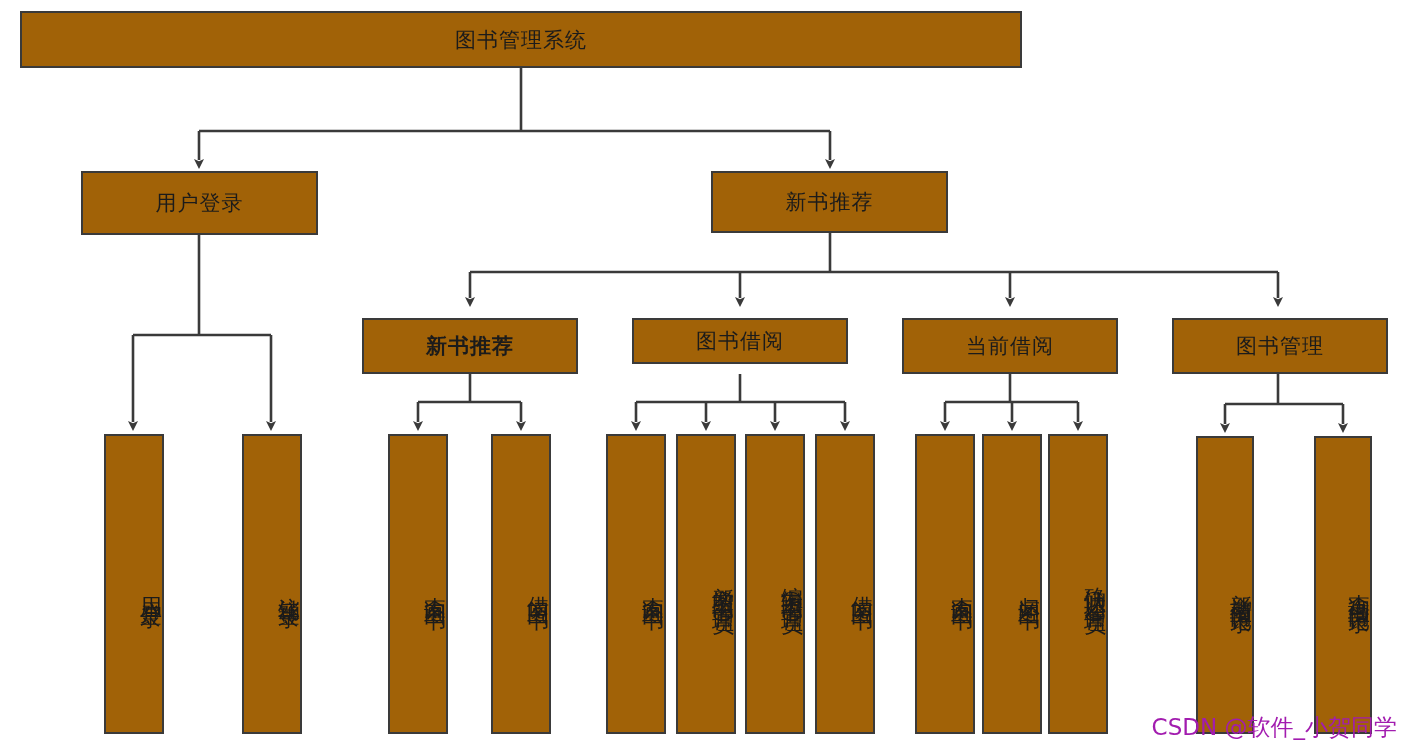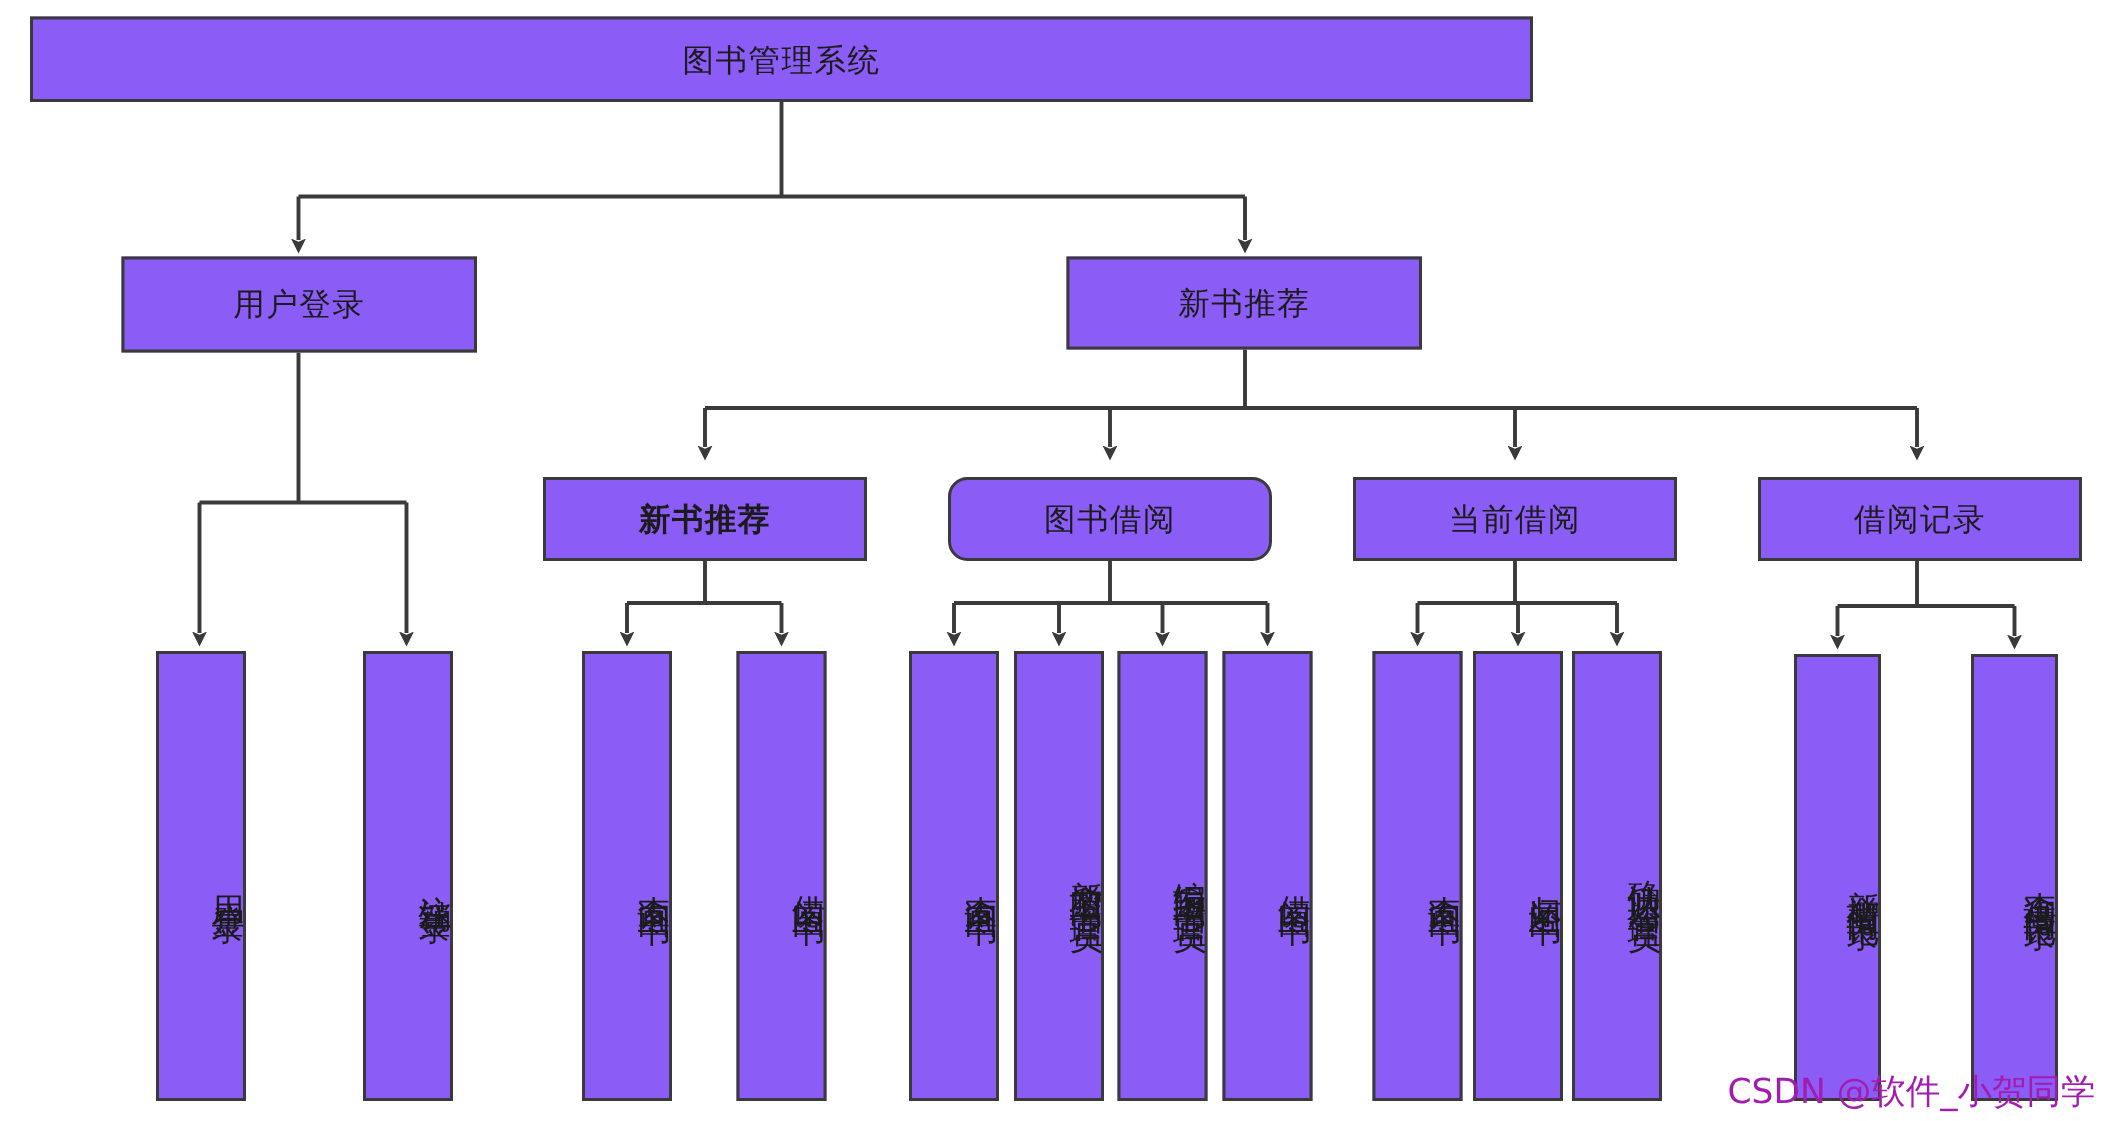--- a/index.html
+++ b/index.html
@@ -6,21 +6,21 @@
   body{
     font-family:"DejaVu Sans","Liberation Sans",sans-serif;
     width:1405px;height:747px;overflow:hidden;position:relative;
   }
   #canvas{position:absolute;left:0;top:0;width:1405px;height:747px;}
   svg{position:absolute;left:0;top:0;width:1405px;height:747px;}
 
   .node{
     position:absolute;
     box-sizing:border-box;
-    background:#8b5cf6;
+    background:#a16207;
     border:2px solid #3a3a3a;
     display:flex;
     align-items:center;
     justify-content:center;
     color:#1b1b1b;
     z-index:3;
   }
   .node-h{font-size:21px;letter-spacing:1px;}
   .node-root{font-size:21px;letter-spacing:1px;}
   .node-v{
@@ -111,30 +111,30 @@
   </div>
 
   <div class="node node-h" style="left:711px;top:171px;width:237px;height:62px;">
     <span>新书推荐</span>
   </div>
 
   <div class="node node-h" style="left:362px;top:318px;width:216px;height:56px;font-weight:bold;">
     <span>新书推荐</span>
   </div>
 
-  <div class="node node-h" style="left:632px;top:318px;width:216px;height:56px;border-radius:13px;">
+  <div class="node node-h" style="left:632px;top:318px;width:216px;height:46px;">
     <span>图书借阅</span>
   </div>
 
   <div class="node node-h" style="left:902px;top:318px;width:216px;height:56px;">
     <span>当前借阅</span>
   </div>
 
   <div class="node node-h" style="left:1172px;top:318px;width:216px;height:56px;">
-    <span>借阅记录</span>
+    <span>图书管理</span>
   </div>
 
   <div class="node node-v" style="left:104px;top:434px;width:60px;height:300px;">
     <span class="vtext">用户登录</span>
   </div>
   <div class="node node-v" style="left:242px;top:434px;width:60px;height:300px;">
     <span class="vtext">注销登录</span>
   </div>
 
   <div class="node node-v" style="left:388px;top:434px;width:60px;height:300px;">

